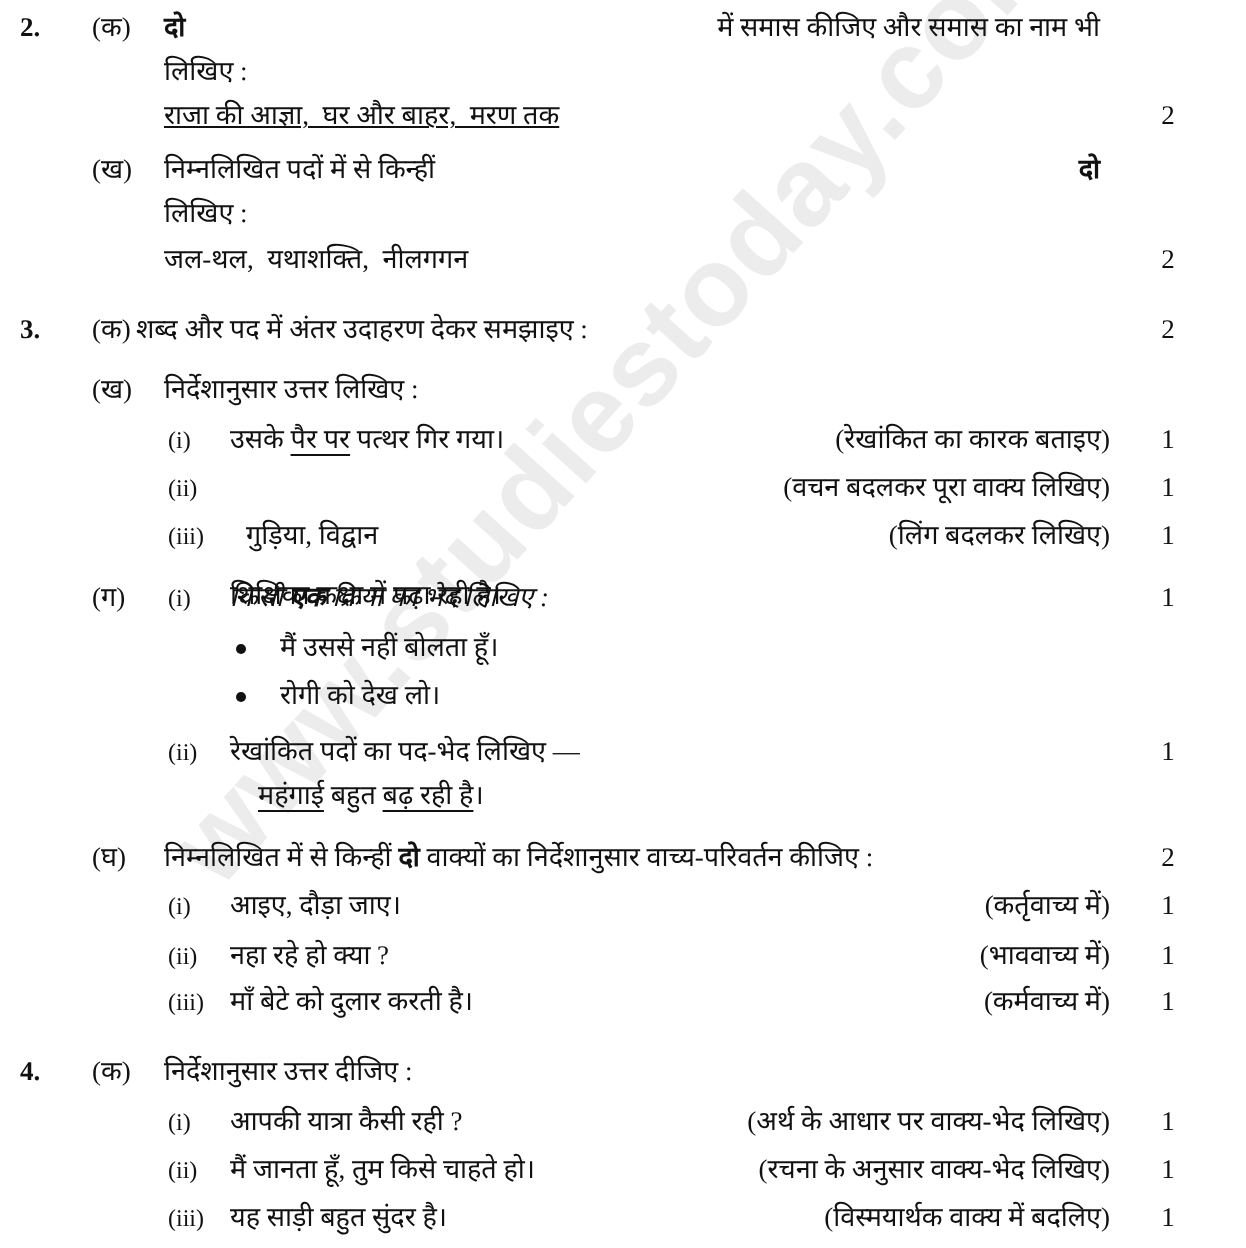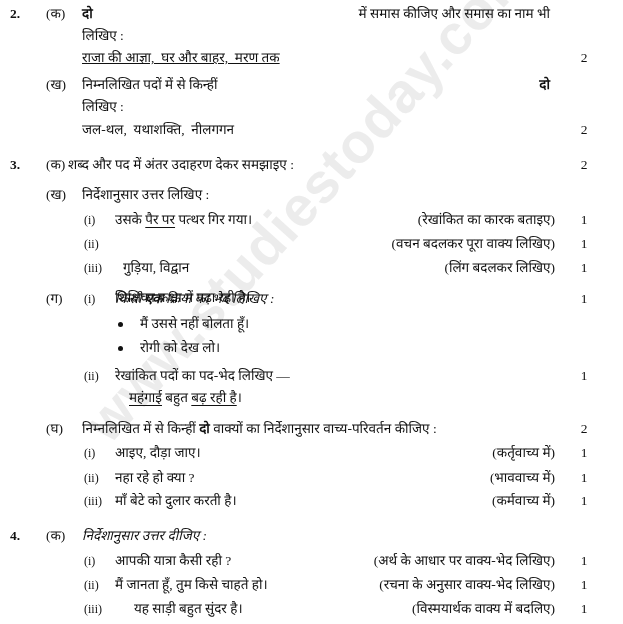--- a/index.html
+++ b/index.html
@@ -98,29 +98,29 @@
 
   <span class="rn" style="left:84px;top:492px;">(iii)</span>
   <span class="ln" style="left:115px;top:492px;">माँ बेटे को दुलार करती है।</span>
   <span class="instr" style="right:68px;top:492px;">(कर्मवाच्य में)</span>
   <span class="mark" style="top:492px;">1</span>
 </div>
 
 <div>
   <span class="ln qnum" style="left:10px;top:527px;">4.</span>
   <span class="ln" style="left:46px;top:527px;">(क)</span>
-  <span class="ln" style="left:82px;top:527px;font-style:italic;">निर्देशानुसार उत्तर दीजिए :</span>
+  <span class="ln" style="left:82px;top:527px;">निर्देशानुसार उत्तर दीजिए :</span>
 
   <span class="rn" style="left:84px;top:552px;">(i)</span>
   <span class="ln" style="left:115px;top:552px;">आपकी यात्रा कैसी रही ?</span>
   <span class="instr" style="right:68px;top:552px;">(अर्थ के आधार पर वाक्य-भेद लिखिए)</span>
   <span class="mark" style="top:552px;">1</span>
 
   <span class="rn" style="left:84px;top:576px;">(ii)</span>
   <span class="ln" style="left:115px;top:576px;">मैं जानता हूँ, तुम किसे चाहते हो।</span>
   <span class="instr" style="right:68px;top:576px;">(रचना के अनुसार वाक्य-भेद लिखिए)</span>
   <span class="mark" style="top:576px;">1</span>
 
   <span class="rn" style="left:84px;top:600px;">(iii)</span>
-  <span class="ln" style="left:115px;top:600px;margin-left:19px;">यह साड़ी बहुत सुंदर है।</span>
+  <span class="ln" style="left:115px;top:600px;">यह साड़ी बहुत सुंदर है।</span>
   <span class="instr" style="right:68px;top:600px;">(विस्मयार्थक वाक्य में बदलिए)</span>
   <span class="mark" style="top:600px;">1</span>
 </div>
 
 </body></html>

